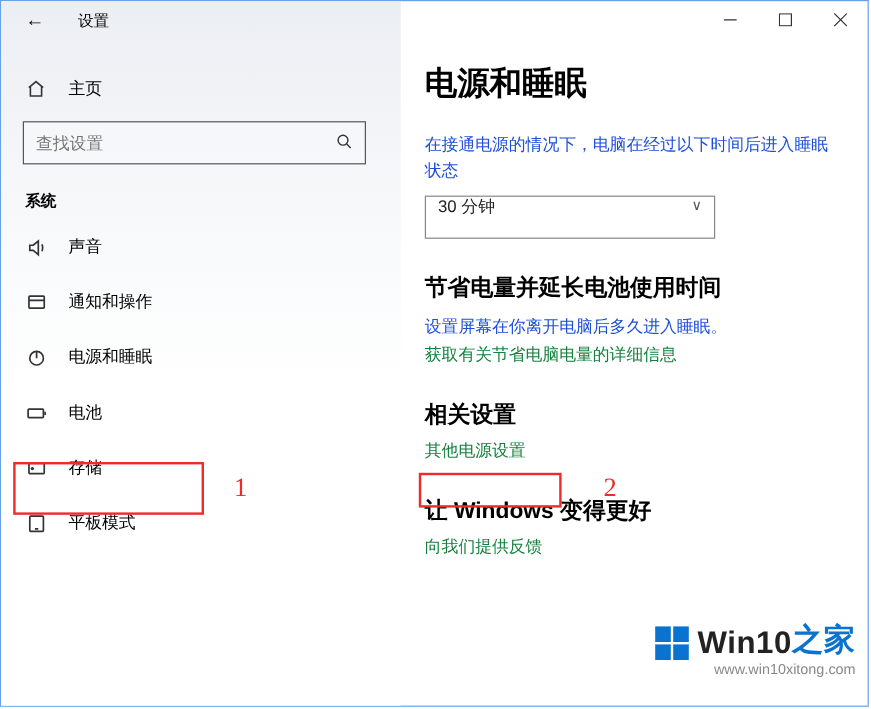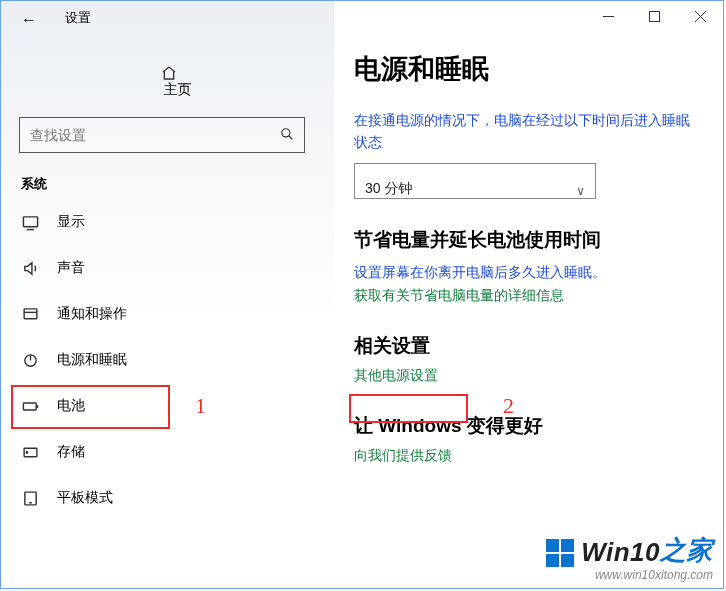--- a/index.html
+++ b/index.html
@@ -38,21 +38,20 @@
   .back-arrow {
     font-size: 16px;
     margin-right: 28px;
   }
   .home-row {
     display: flex;
     align-items: center;
     padding: 10px 0 10px 20px;
     font-size: 14px;
     margin-top: 20px;
-    flex-direction: column;
   }
   .home-row .icon {
     width: 18px;
     margin-right: 18px;
     display: inline-flex;
     justify-content: center;
   }
   .search-box {
     margin: 8px 0 0 18px;
     width: 284px;
@@ -137,44 +136,43 @@
     font-size: 14px;
     line-height: 22px;
     color: #1d4ed8;
   }
   .select {
     margin-top: 10px;
     width: 220px;
     height: 34px;
     border: 1px solid #888;
     display: flex;
-    align-items: flex-end;
+    align-items: flex-start;
     padding: 0 10px;
     font-size: 14px;
     justify-content: space-between;
     color: #222;
   }
   h2.subhead {
     font-size: 19px;
     font-weight: 600;
     margin: 28px 0 8px 0;
   }
   .link {
     color: #15803d;
     font-size: 14px;
     margin-top: 4px;
     display: block;
   }
   .watermark {
     position: absolute;
     right: 10px;
-    bottom: 6px;
+    bottom: 23px;
     text-align: right;
     color: #0a73cf;
-    font-style: italic;
   }
   .watermark .logo-text {
     font-size: 26px;
     font-weight: bold;
     color: #222;
     letter-spacing: 0.5px;
     display: inline-flex;
     align-items: flex-end;
   }
   .watermark .tiles {
@@ -225,29 +223,20 @@
       <span class="sicon">
         <svg width="14" height="14" viewBox="0 0 24 24" fill="none" stroke="#333" stroke-width="2">
             <circle cx="10" cy="10" r="7"></circle>
             <line x1="21" y1="21" x2="15" y2="15"></line>
           </svg>
       </span>
     </div>
 
     <div class="section-header">系统</div>
 
-    <div class="nav-item">
-      <span class="icon">
-        <svg width="17" height="17" viewBox="0 0 24 24" fill="none" stroke="#333" stroke-width="2">
-            <rect x="2" y="4" width="20" height="14" rx="1"></rect>
-            <line x1="7" y1="22" x2="17" y2="22"></line>
-          </svg>
-      </span>
-      <span>显示</span>
-    </div>
 
     <div class="nav-item">
       <span class="icon">
         <svg width="17" height="17" viewBox="0 0 24 24" fill="none" stroke="#333" stroke-width="2">
             <path d="M4 9v6h4l6 5V4L8 9H4z"></path>
             <path d="M18 8c1.5 1.5 1.5 6.5 0 8"></path>
           </svg>
       </span>
       <span>声音</span>
     </div>

